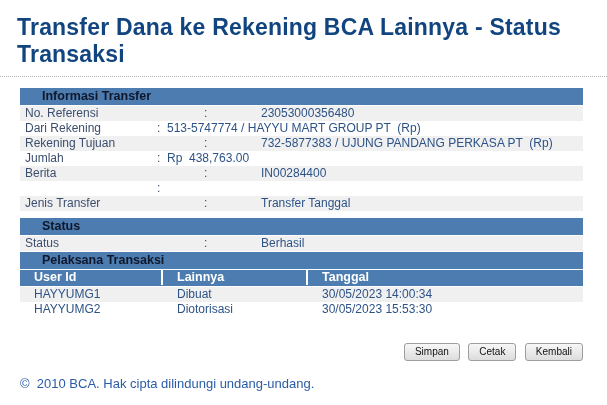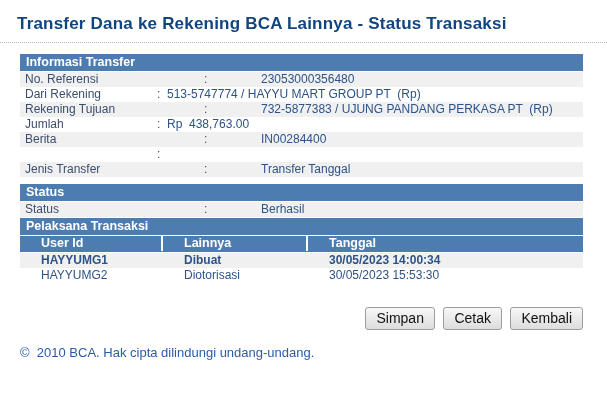--- a/index.html
+++ b/index.html
@@ -4,67 +4,67 @@
 <style>
   * { margin:0; padding:0; box-sizing:border-box; }
   html,body { background:#ffffff; }
   body {
     width:607px; height:405px; overflow:hidden;
     font-family:"Liberation Sans", sans-serif;
     -webkit-font-smoothing:antialiased;
   }
   .page-title {
     margin:14px 0 0 17px;
-    font-size:17px; font-weight:bold; color:#12457f;
+    font-size:23px; font-weight:bold; color:#12457f;
     letter-spacing:0.2px;
   }
   .title-divider {
     width:607px; height:0;
     border-bottom:1px dotted #b7b7b7;
     margin-top:8px;
   }
   .tbl {
     width:563px; margin:11px 0 0 20px;
     font-size:12px;
   }
   .section-bar {
     height:17px; line-height:17px;
-    background:#4d7cb0; color:#ffffff;
+    background:#4d7cb0; color:#0f172a;
     font-weight:bold; font-size:12.5px;
-    padding-left:6px; margin-bottom:1px;
+    padding-left:22px; margin-bottom:1px;
   }
   .info-row {
     display:flex; height:15px; line-height:15px; align-items:center;
   }
   .info-row.alt { background:#f0f0f1;gap:47px; }
   .info-label { width:137px; padding-left:5px; color:#3c4e6d; white-space:pre; }
   .info-colon { width:10px; color:#3c4e6d; text-align:left; }
   .info-value { flex:1; color:#2d5386; white-space:pre; }
   .sec-gap7 { height:7px; }
   .sec-gap1 { height:1px; }
   .grid-row {
     display:grid; grid-template-columns:143px 145px 1fr;
   }
   .grid-head {
     background:#4d7cb0; color:#ffffff; font-weight:bold;
     height:16px; line-height:16px; font-size:12.5px;
     margin-bottom:1px;
   }
   .grid-head .cell { border-right:2px solid #ffffff; }
   .grid-head .cell:last-child { border-right:none; }
-  .cell { padding-left:21px; height:15px; line-height:15px; overflow:hidden; white-space:pre; }
+  .cell { padding-left:14px; height:15px; line-height:15px; overflow:hidden; white-space:pre; }
   .grid-data { color:#2d5386; }
-  .grid-data.alt { background:#f0f0f1;font-weight:bold; }
+  .grid-data.alt { background:#f0f0f1; }
   .grid-data .cell { height:15px; line-height:15px; }
   .btn-bar {
     width:563px; margin:24px 0 0 20px; text-align:right;
   }
   .btn {
     display:inline-block; font-family:"Liberation Sans", sans-serif;
-    font-size:14px; color:#111111;
+    font-size:10px; color:#111111;
     background:linear-gradient(#f7f7f7,#dddddd);
     border:1px solid #9d9d9d; border-radius:3px;
     padding:2px 10px 3px 10px; margin-left:4px;
     cursor:pointer;
   }
   .footer {
     margin:15px 0 0 20px;
     font-size:13px; color:#2a5ca8; white-space:pre;
   }
 </style>

